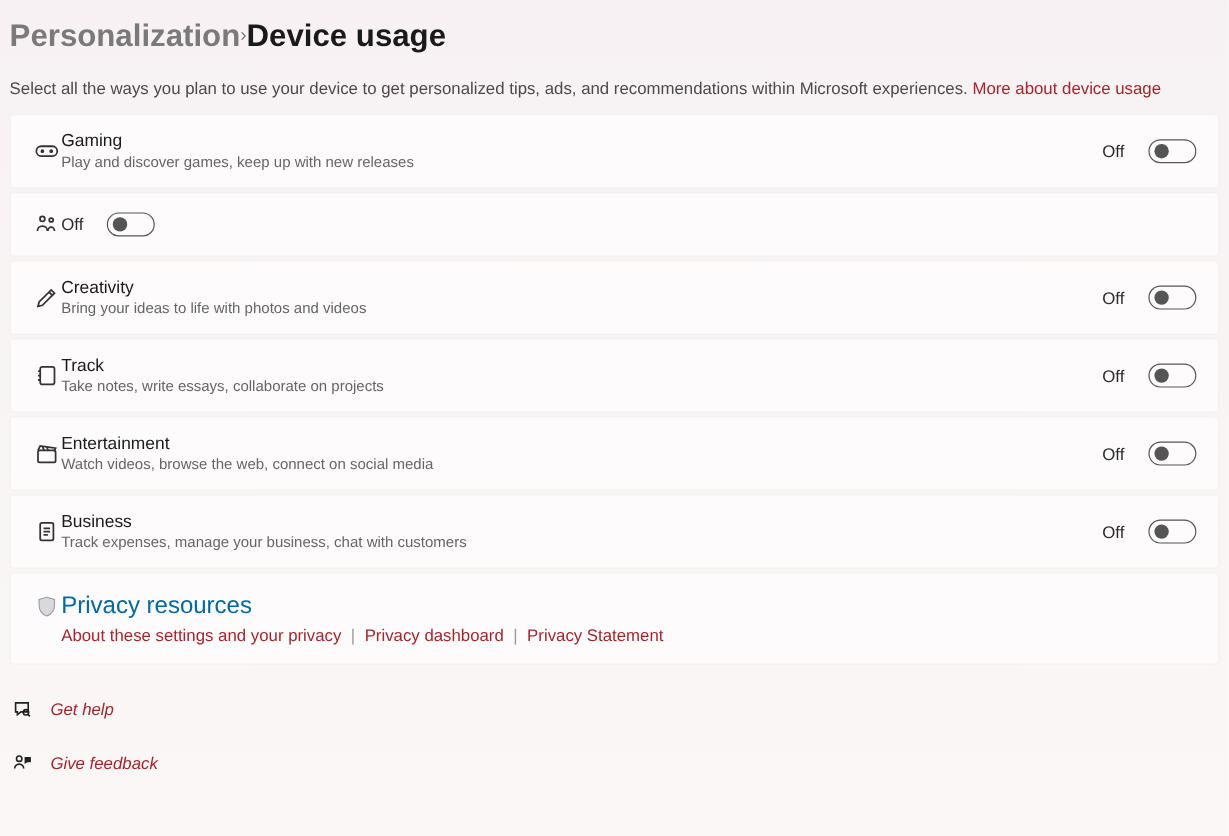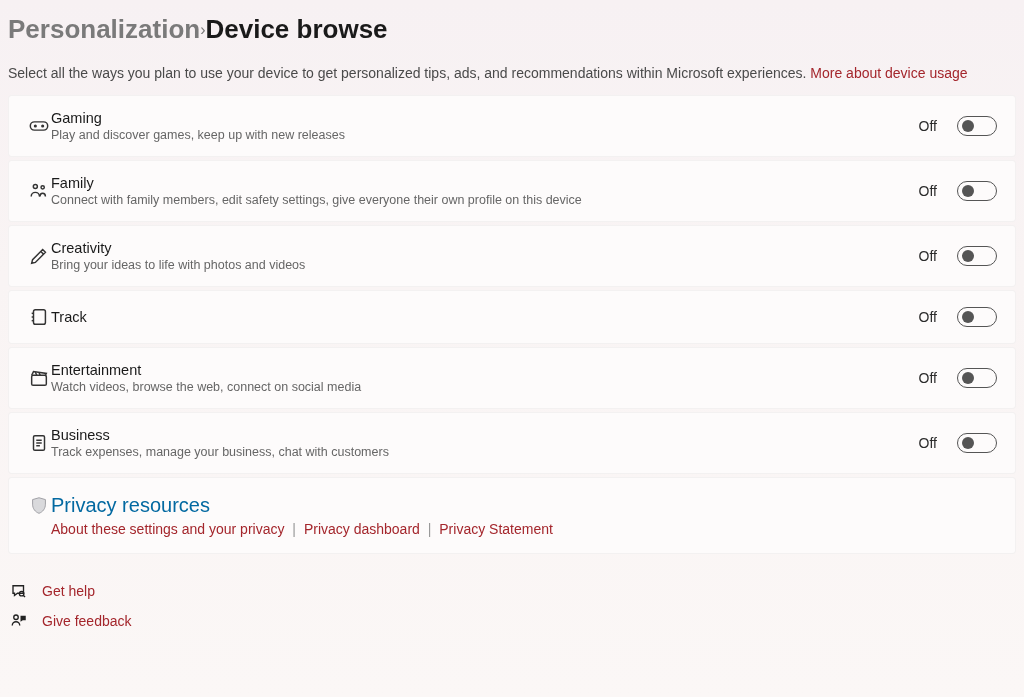--- a/index.html
+++ b/index.html
@@ -69,33 +69,33 @@
     background: #555; top: 3px; left: 4px;
   }
 
   .privacy-card { align-items: flex-start; padding-top: 16px; padding-bottom: 16px; }
   .privacy-card .icon svg { width: 22px; height: 22px; }
   .priv-title { font-size: 20px; color: #0369a1; margin-bottom: 4px; }
   .priv-links { font-size: 14px; }
   .priv-links a { color: #a4262c; text-decoration: none; }
   .priv-links .sep { color: #999; padding: 0 4px; }
 
-  .footer-links { margin-top: 28px; display: flex; flex-direction: column; gap: 12px; padding-left: 2px;}
+  .footer-links { margin-top: 28px; display: flex; flex-direction: column; gap: 27px; padding-left: 2px; font-style: italic;}
   .footer-item { display: flex; align-items: center; gap: 14px; cursor: pointer; }
   .footer-item .ficon { width: 18px; height: 18px; color: #222; display:flex; align-items:center; justify-content:center;}
   .footer-item .ficon svg { width: 18px; height: 18px; }
   .footer-item .flabel { font-size: 14px; color: #a4262c; }
 </style>
 </head>
 <body>
 
 <div class="breadcrumb">
   <span class="parent">Personalization</span>
   <span class="chev">›</span>
-  <span class="current">Device browse</span>
+  <span class="current">Device usage</span>
 </div>
 
 <div class="subtitle">
   <span>Select all the ways you plan to use your device to get personalized tips, ads, and recommendations within Microsoft experiences. </span>
   <a href="#" class="link">More about device usage</a>
 </div>
 
 <div class="cards">
 
   <div class="card">
@@ -118,24 +118,20 @@
 
   <div class="card">
     <span class="icon">
       <svg viewBox="0 0 24 24" fill="none" stroke="currentColor" stroke-width="1.6">
           <circle cx="8" cy="7" r="2.2"></circle>
           <circle cx="16" cy="8" r="1.8"></circle>
           <path d="M3.5 18c0-2.5 2-4.5 4.5-4.5s4.5 2 4.5 4.5"></path>
           <path d="M13 18c0-2 1.4-3.6 3-3.6s3 1.6 3 3.6"></path>
         </svg>
     </span>
-    <div class="text">
-      <div class="title">Family</div>
-      <div class="desc">Connect with family members, edit safety settings, give everyone their own profile on this device</div>
-    </div>
     <span class="statelabel">Off</span>
     <div class="toggle">
         <div class="knob"></div>
       </div>
   </div>
 
   <div class="card">
     <span class="icon">
       <svg viewBox="0 0 24 24" fill="none" stroke="currentColor" stroke-width="1.6">
           <path d="M4 20l4-1 11-11-3-3L5 16z"></path>
@@ -156,20 +152,21 @@
     <span class="icon">
       <svg viewBox="0 0 24 24" fill="none" stroke="currentColor" stroke-width="1.6">
           <rect x="6" y="4" width="13" height="16" rx="2"></rect>
           <line x1="6" y1="8" x2="4" y2="8"></line>
           <line x1="6" y1="12" x2="4" y2="12"></line>
           <line x1="6" y1="16" x2="4" y2="16"></line>
         </svg>
     </span>
     <div class="text">
       <div class="title">Track</div>
+      <div class="desc">Take notes, write essays, collaborate on projects</div>
     </div>
     <span class="statelabel">Off</span>
     <div class="toggle">
         <div class="knob"></div>
       </div>
   </div>
 
   <div class="card">
     <span class="icon">
       <svg viewBox="0 0 24 24" fill="none" stroke="currentColor" stroke-width="1.6">

